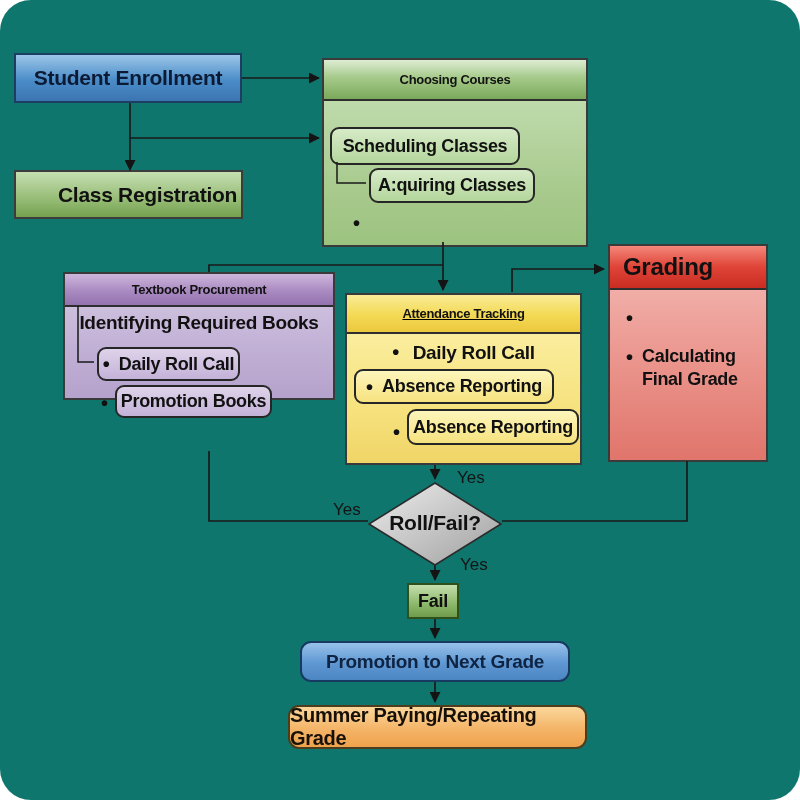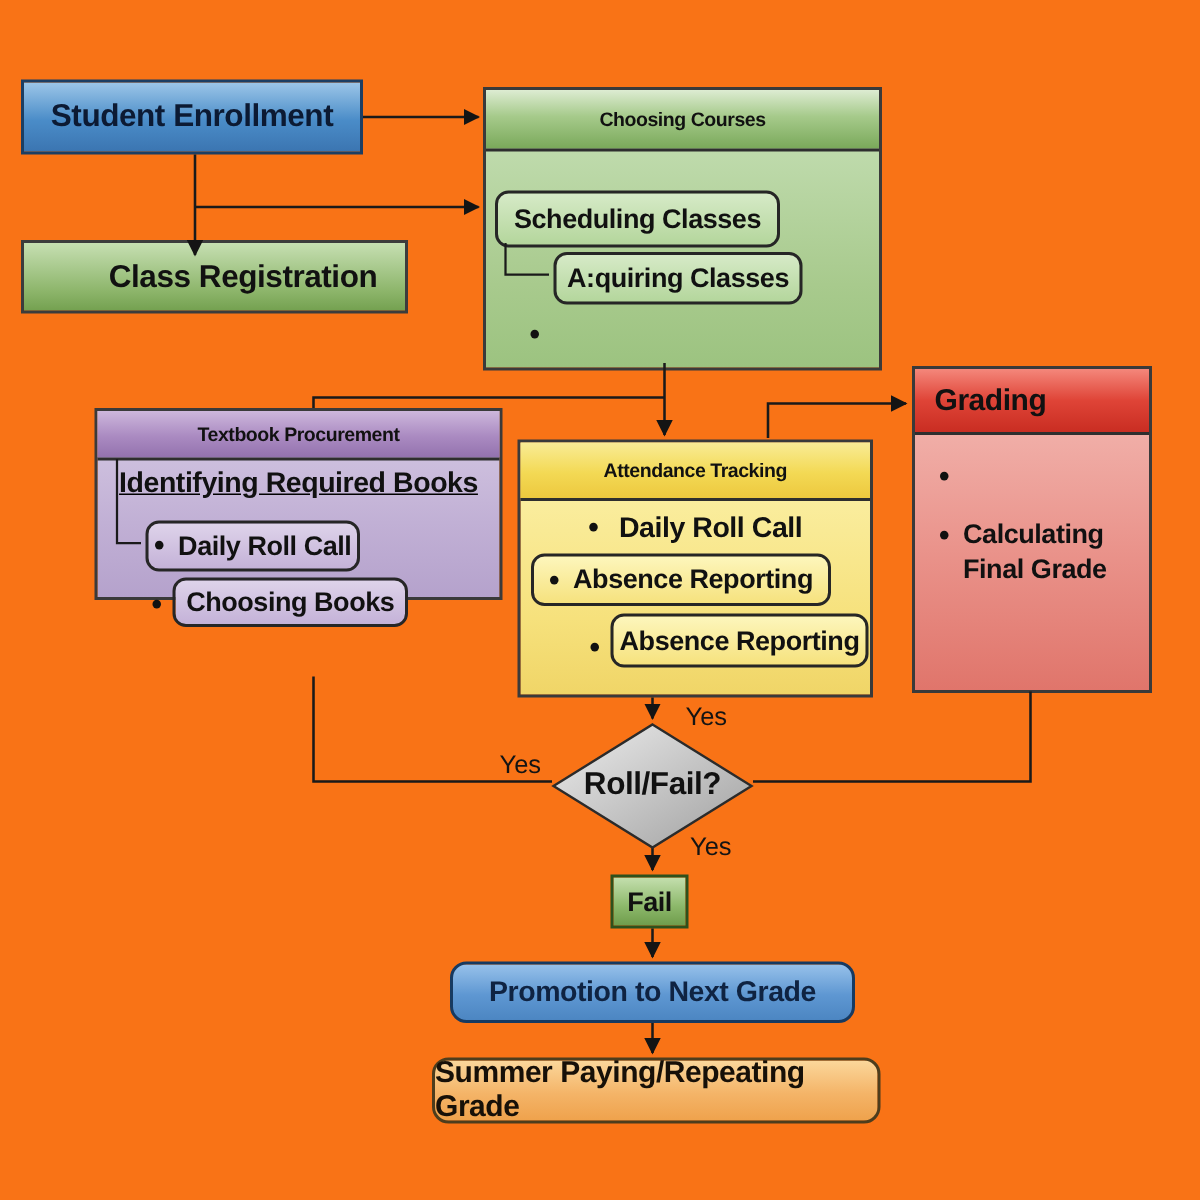--- a/index.html
+++ b/index.html
@@ -1,37 +1,37 @@
 <!DOCTYPE html>
 <html><head>
 <meta charset="utf-8">
 <style>
   html,body{margin:0;padding:0;background:#ffffff;}
   .canvas{
-    position:relative;width:800px;height:800px;background:#f97316;
-    font-family:"Liberation Sans",sans-serif;overflow:hidden;
+    position:relative;width:800px;height:800px;background:#0f766e;
+    font-family:"Liberation Sans",sans-serif;overflow:hidden;border-radius:31px;
     -webkit-font-smoothing:antialiased;
   }
   .node{position:absolute;box-sizing:border-box;z-index:2;}
   .flex-c{display:flex;align-items:center;justify-content:center;}
   .t{font-weight:700;letter-spacing:-0.3px;color:#111;}
 
   
   .box-blue{background:linear-gradient(180deg,#9cc6e8 0%,#4a8cc8 55%,#3b75b1 100%);border:2px solid #1c3e63;}
   .box-blue .t{font-size:21px;color:#0c1a33;}
   .box-green{background:linear-gradient(180deg,#c6dfb2 0%,#8eb66c 70%,#74a150 100%);border:2px solid #3c3c3c;}
   .box-green .t{font-size:21px;}
 
   
   .cc{background:linear-gradient(180deg,#c9e2ba 0%,#a8ca8d 70%,#9cc380 100%);border:2px solid #3a3a3a;}
   .cc-h{height:39px;background:linear-gradient(180deg,#ddecd2 0%,#a6ca8b 45%,#7aa95a 100%);border-bottom:2px solid #2e2e2e;}
   .tb{background:linear-gradient(180deg,#d6cae4 0%,#c1b0d5 60%,#b5a2cc 100%);border:2px solid #3a3a3a;}
   .tb-h{height:31px;background:linear-gradient(180deg,#cdb7dc 0%,#aa8ac1 55%,#9372ae 100%);border-bottom:2px solid #2e2e2e;}
   .at{background:linear-gradient(180deg,#fcf3ae 0%,#f6e17c 70%,#f0d567 100%);border:2px solid #3a3a3a;}
-  .at-h{height:37px;background:linear-gradient(180deg,#f9ec96 0%,#f3d954 55%,#edc83e 100%);border-bottom:2px solid #2e2e2e;}
+  .at-h{height:37px;background:linear-gradient(180deg,#f9ec96 0%,#f3d954 55%,#edc83e 100%);border-bottom:2px solid #2e2e2e;text-decoration:underline;}
   .gr{background:linear-gradient(180deg,#f4bdb7 0%,#ea948c 55%,#e0756b 100%);border:2px solid #3a3a3a;}
   .gr-h{height:44px;background:linear-gradient(180deg,#f4877b 0%,#df4437 50%,#c92d22 100%);border-bottom:2px solid #2e2e2e;
         display:flex;align-items:center;padding-left:13px;box-sizing:border-box;}
   .hdr-t{font-size:13px;}
 
   
   .sub{position:absolute;z-index:3;border:2px solid #262626;border-radius:9px;
        display:flex;align-items:center;justify-content:center;box-sizing:border-box;}
   .sub .t{font-size:18px;}
   .sub-green{background:linear-gradient(180deg,#d6eac7 0%,#b4d69c 100%);}
@@ -100,51 +100,51 @@
       <path d="M78,306 V362 H94"></path>
     </g>
 
     <polygon points="435,483 501,524 435,565 369,524" fill="url(#gd)" stroke="#2b2b2b" stroke-width="1.6"></polygon>
   </svg>
 
   <div class="node box-blue flex-c" style="left:14px;top:53px;width:228px;height:50px;">
     <span class="t">Student Enrollment</span>
   </div>
 
-  <div class="node box-green flex-c" style="left:14px;top:160px;width:258px;height:49px;padding-left:38px;">
+  <div class="node box-green flex-c" style="left:14px;top:170px;width:229px;height:49px;padding-left:38px;">
     <span class="t">Class Registration</span>
   </div>
 
   <div class="node cc" style="left:322px;top:58px;width:266px;height:189px;">
     <div class="cc-h flex-c">
       <span class="t hdr-t">Choosing Courses</span>
     </div>
     <div class="sub sub-green" style="left:6px;top:67px;width:190px;height:38px;">
       <span class="t">Scheduling Classes</span>
     </div>
     <div class="sub sub-green" style="left:45px;top:108px;width:166px;height:35px;">
       <span class="t">A:quiring Classes</span>
     </div>
     <span class="bullet loose-bullet" style="left:29px;top:153px;">•</span>
   </div>
 
   <div class="node tb" style="left:63px;top:272px;width:272px;height:128px;">
     <div class="tb-h flex-c">
       <span class="t hdr-t">Textbook Procurement</span>
     </div>
-    <div class="row-text" style="top:38px;text-decoration:underline;">
+    <div class="row-text" style="top:38px;">
       <span class="t">Identifying Required Books</span>
     </div>
     <div class="sub sub-purple" style="left:32px;top:73px;width:143px;height:34px;">
       <span class="bullet inline-b">•</span>
       <span class="t">Daily Roll Call</span>
     </div>
     <span class="bullet loose-bullet" style="left:36px;top:119px;">•</span>
     <div class="sub sub-purple" style="left:50px;top:111px;width:157px;height:33px;">
-      <span class="t">Choosing Books</span>
+      <span class="t">Promotion Books</span>
     </div>
   </div>
 
   <div class="node at" style="left:345px;top:293px;width:237px;height:172px;">
     <div class="at-h flex-c">
       <span class="t hdr-t">Attendance Tracking</span>
     </div>
     <div class="row-text" style="top:47px;">
       <span class="bullet inline-b">•</span>
       <span class="t">Daily Roll Call</span>
@@ -154,21 +154,21 @@
       <span class="t">Absence Reporting</span>
     </div>
     <span class="bullet loose-bullet" style="left:46px;top:127px;">•</span>
     <div class="sub sub-yellow" style="left:60px;top:114px;width:172px;height:36px;">
       <span class="t">Absence Reporting</span>
     </div>
   </div>
 
   <div class="node gr" style="left:608px;top:244px;width:160px;height:218px;">
     <div class="gr-h">
-      <span class="t" style="font-size:20px;">Grading</span>
+      <span class="t" style="font-size:24px;">Grading</span>
     </div>
     <div class="gr-items">
       <div class="gr-item">
         <span class="bullet">•</span>
       </div>
       <div class="gr-item">
         <span class="bullet">•</span>
         <span class="t">Calculating Final Grade</span>
       </div>
     </div>

